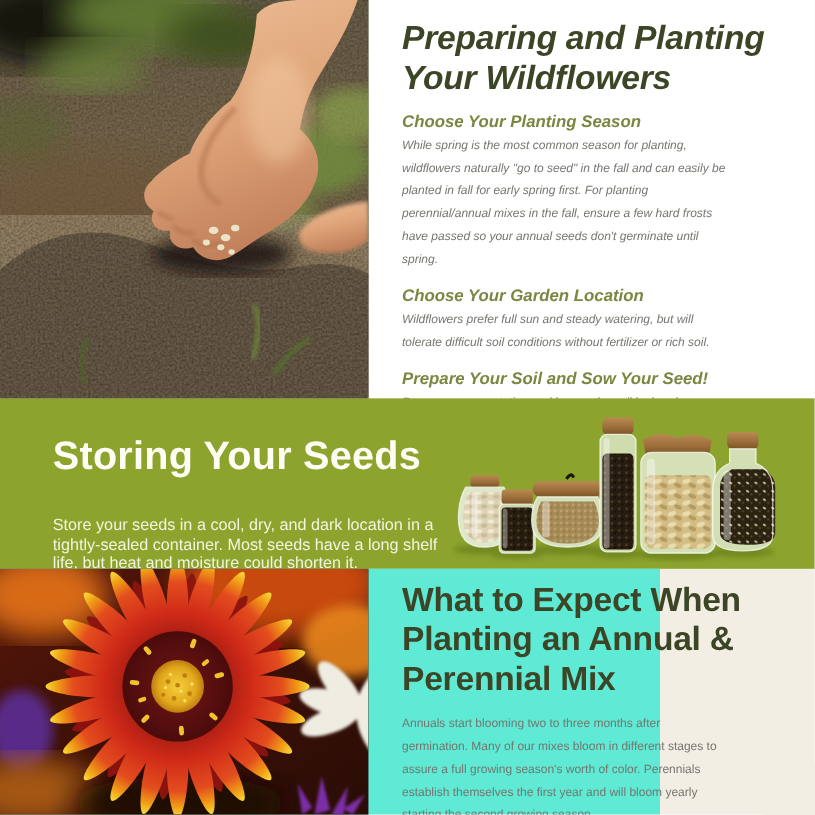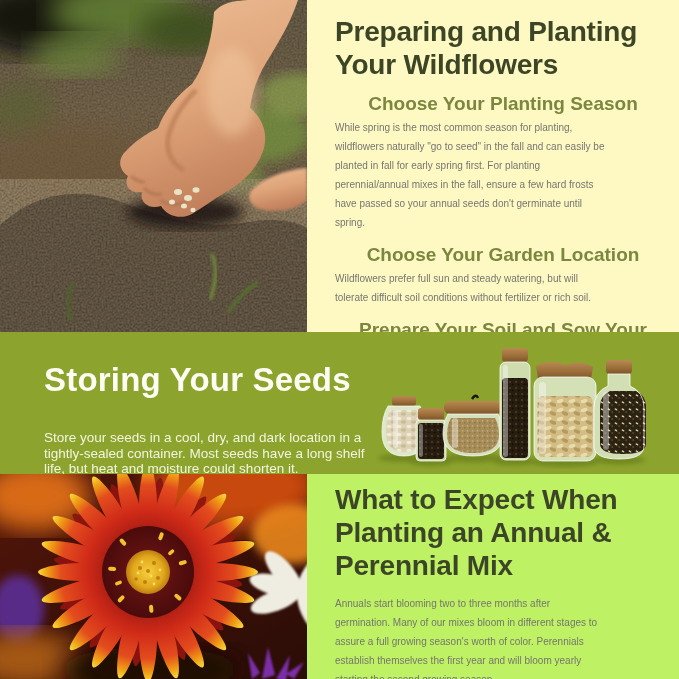--- a/index.html
+++ b/index.html
@@ -1,37 +1,37 @@
 <!DOCTYPE html>
 <html><head>
 <meta charset="utf-8">
 <style>
   html,body{margin:0;padding:0;background:#ffffff;}
   .canvas{position:relative;width:679px;height:679px;overflow:hidden;
           font-family:"Liberation Sans","DejaVu Sans",sans-serif;background:#f2eee3;}
   .photo{position:absolute;left:0;overflow:hidden;}
   .photo svg{display:block;}
   
-  .sec-top{position:absolute;top:0;left:0;width:679px;height:332px;background:#fef9c3;}
+  .sec-top{position:absolute;top:0;left:0;width:679px;height:332px;background:#ffffff;font-style:italic;}
   .photo-top{top:0;width:307px;height:332px;background:#33301f;}
   .panel{position:absolute;box-sizing:border-box;}
   .panel-top{top:0;left:307px;width:372px;height:332px;padding:15px 8px 0 28px;}
   .h1{margin:0;font-size:28px;line-height:33px;font-weight:700;color:#3d4527;letter-spacing:-0.2px;}
   .h1 .hl{display:block;}
-  .sub{font-size:19px;font-weight:700;color:#7b8740;margin:12px 0 3px 0;text-align:center;}
+  .sub{font-size:14px;font-weight:700;color:#7b8740;margin:12px 0 3px 0;}
   .body{font-size:10px;line-height:19px;color:#76756f;}
   .bl{white-space:nowrap;}
   
   .band{position:absolute;top:332px;left:0;width:679px;height:142px;background:#8ca32e;}
   .band-text{position:absolute;left:44px;top:30px;width:330px;}
   .h2{margin:0 0 10px 0;font-size:33px;line-height:36px;font-weight:700;color:#fdfdf4;letter-spacing:0.2px;}
   .band-body{font-size:13.5px;line-height:15.5px;color:#f3f5df;margin-top:32px;}
   .jars{position:absolute;right:8px;bottom:5px;width:295px;height:125px;}
   
-  .sec-bottom{position:absolute;top:474px;left:0;width:679px;height:205px;background:#bef264;}
+  .sec-bottom{position:absolute;top:474px;left:0;width:550px;height:205px;background:#5eead4;}
   .photo-bottom{top:0;width:307px;height:205px;background:#2a130c;}
   .panel-bottom{top:0;left:307px;width:372px;height:205px;padding:9px 8px 0 28px;}
   .panel-bottom .body{margin-top:12px;}
 </style>
 </head>
 <body>
 
 <div class="canvas">
 
   <section class="sec-top">

